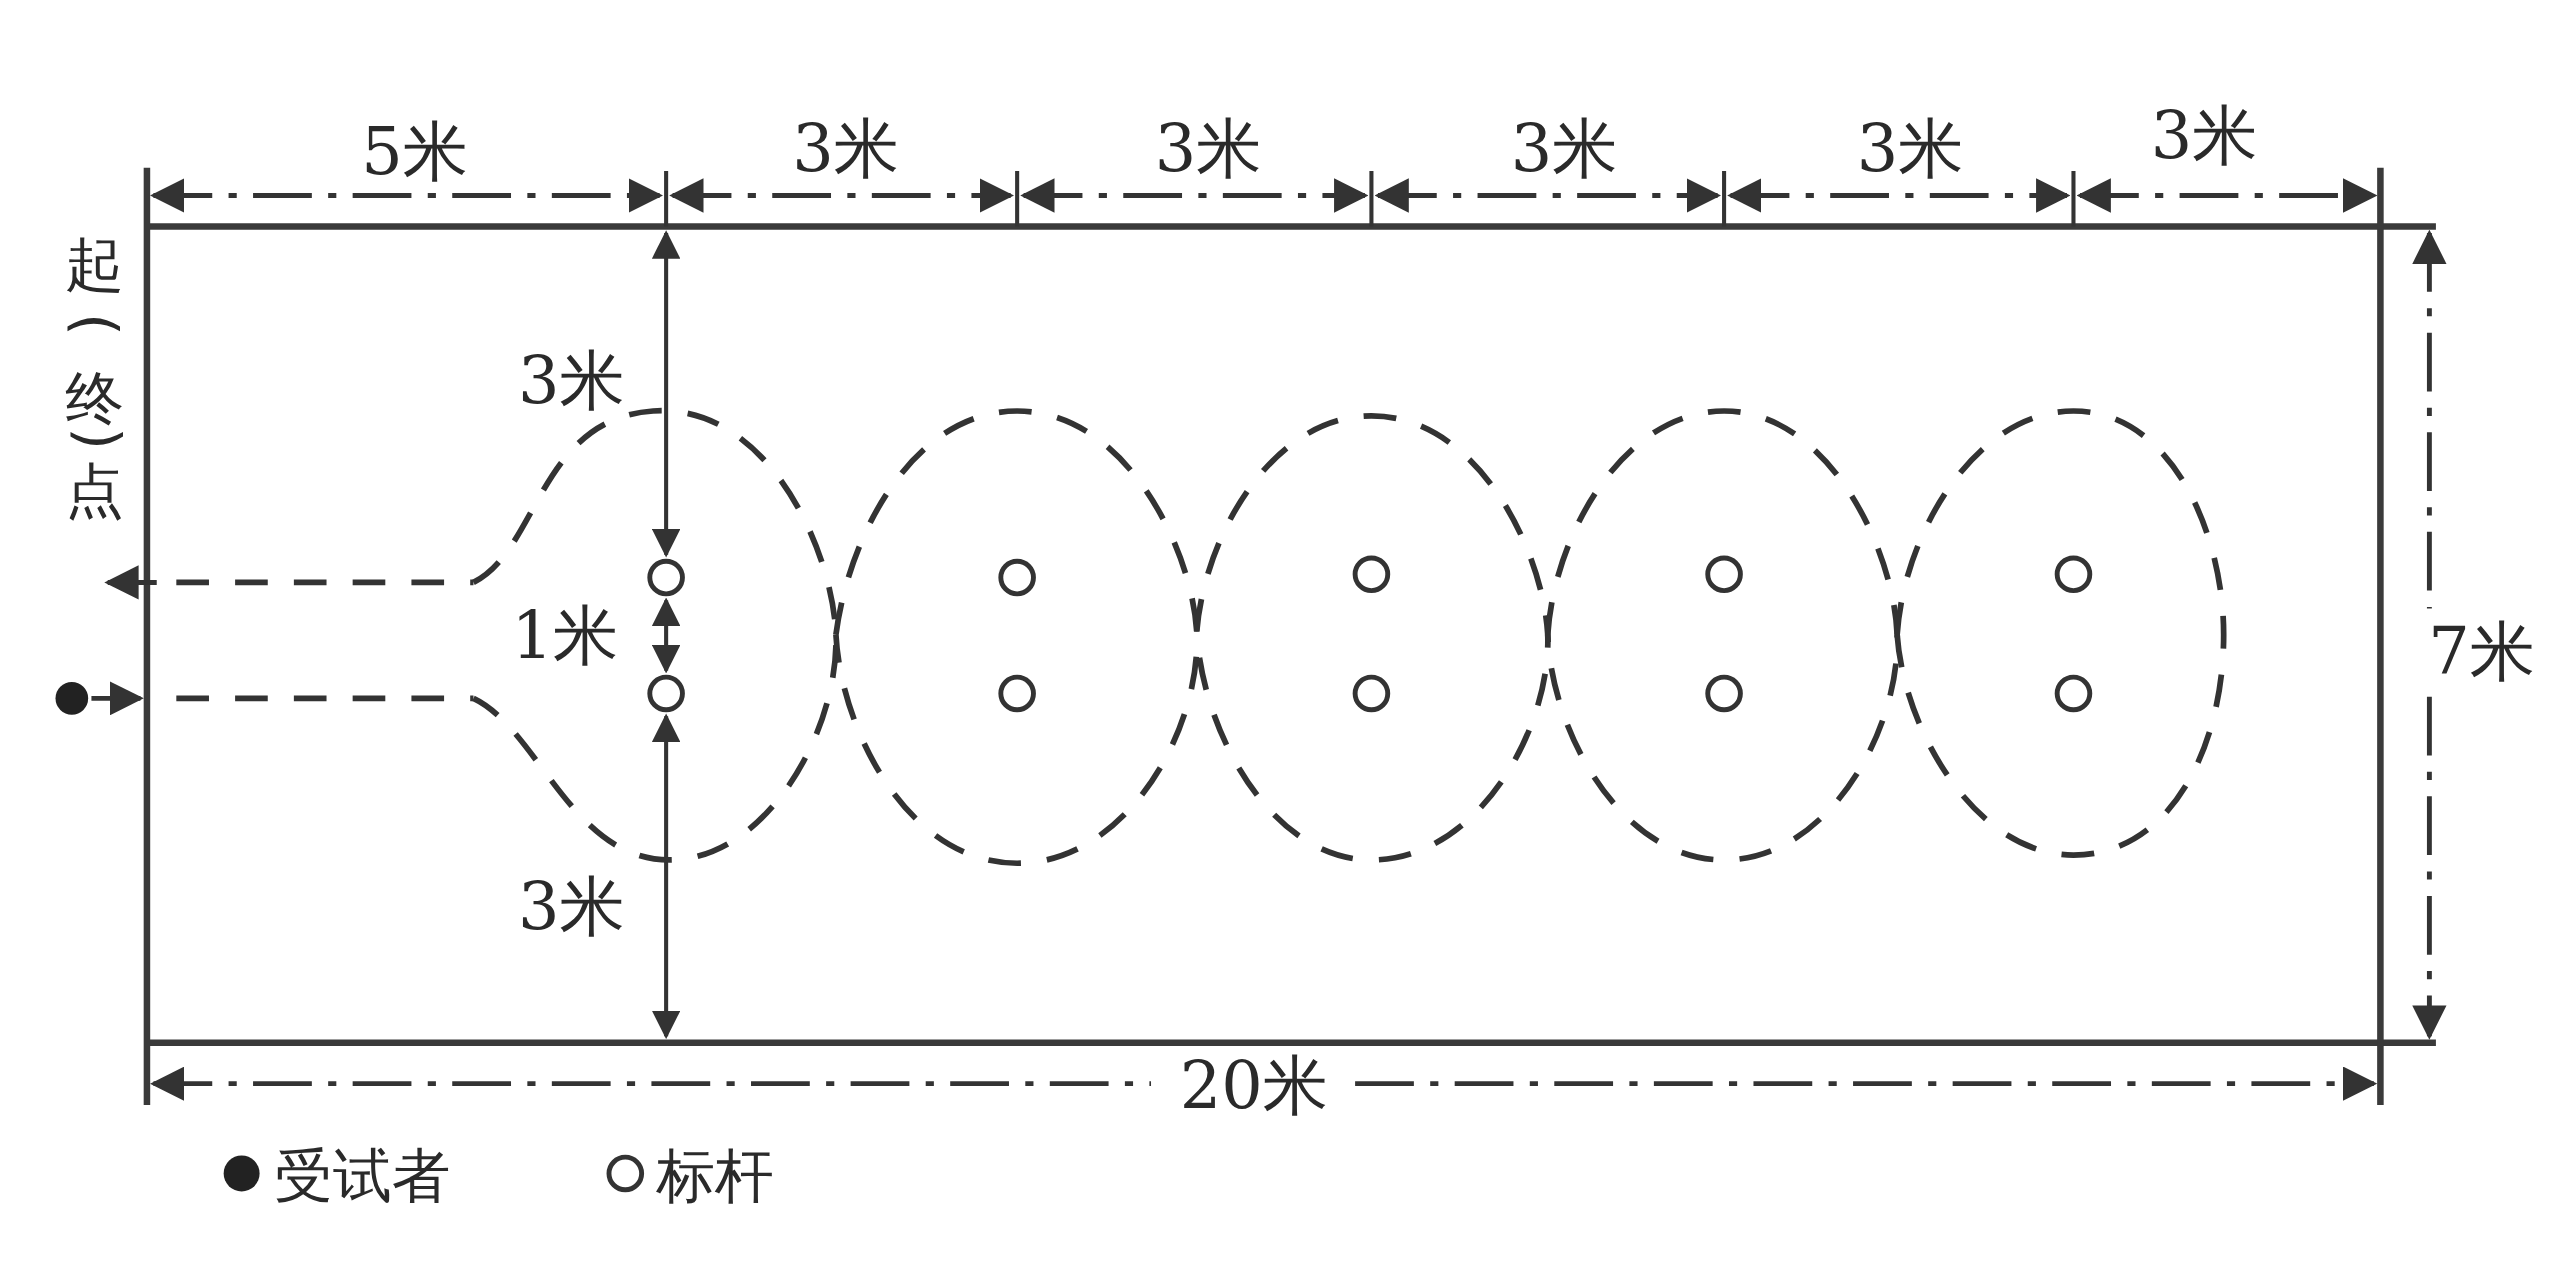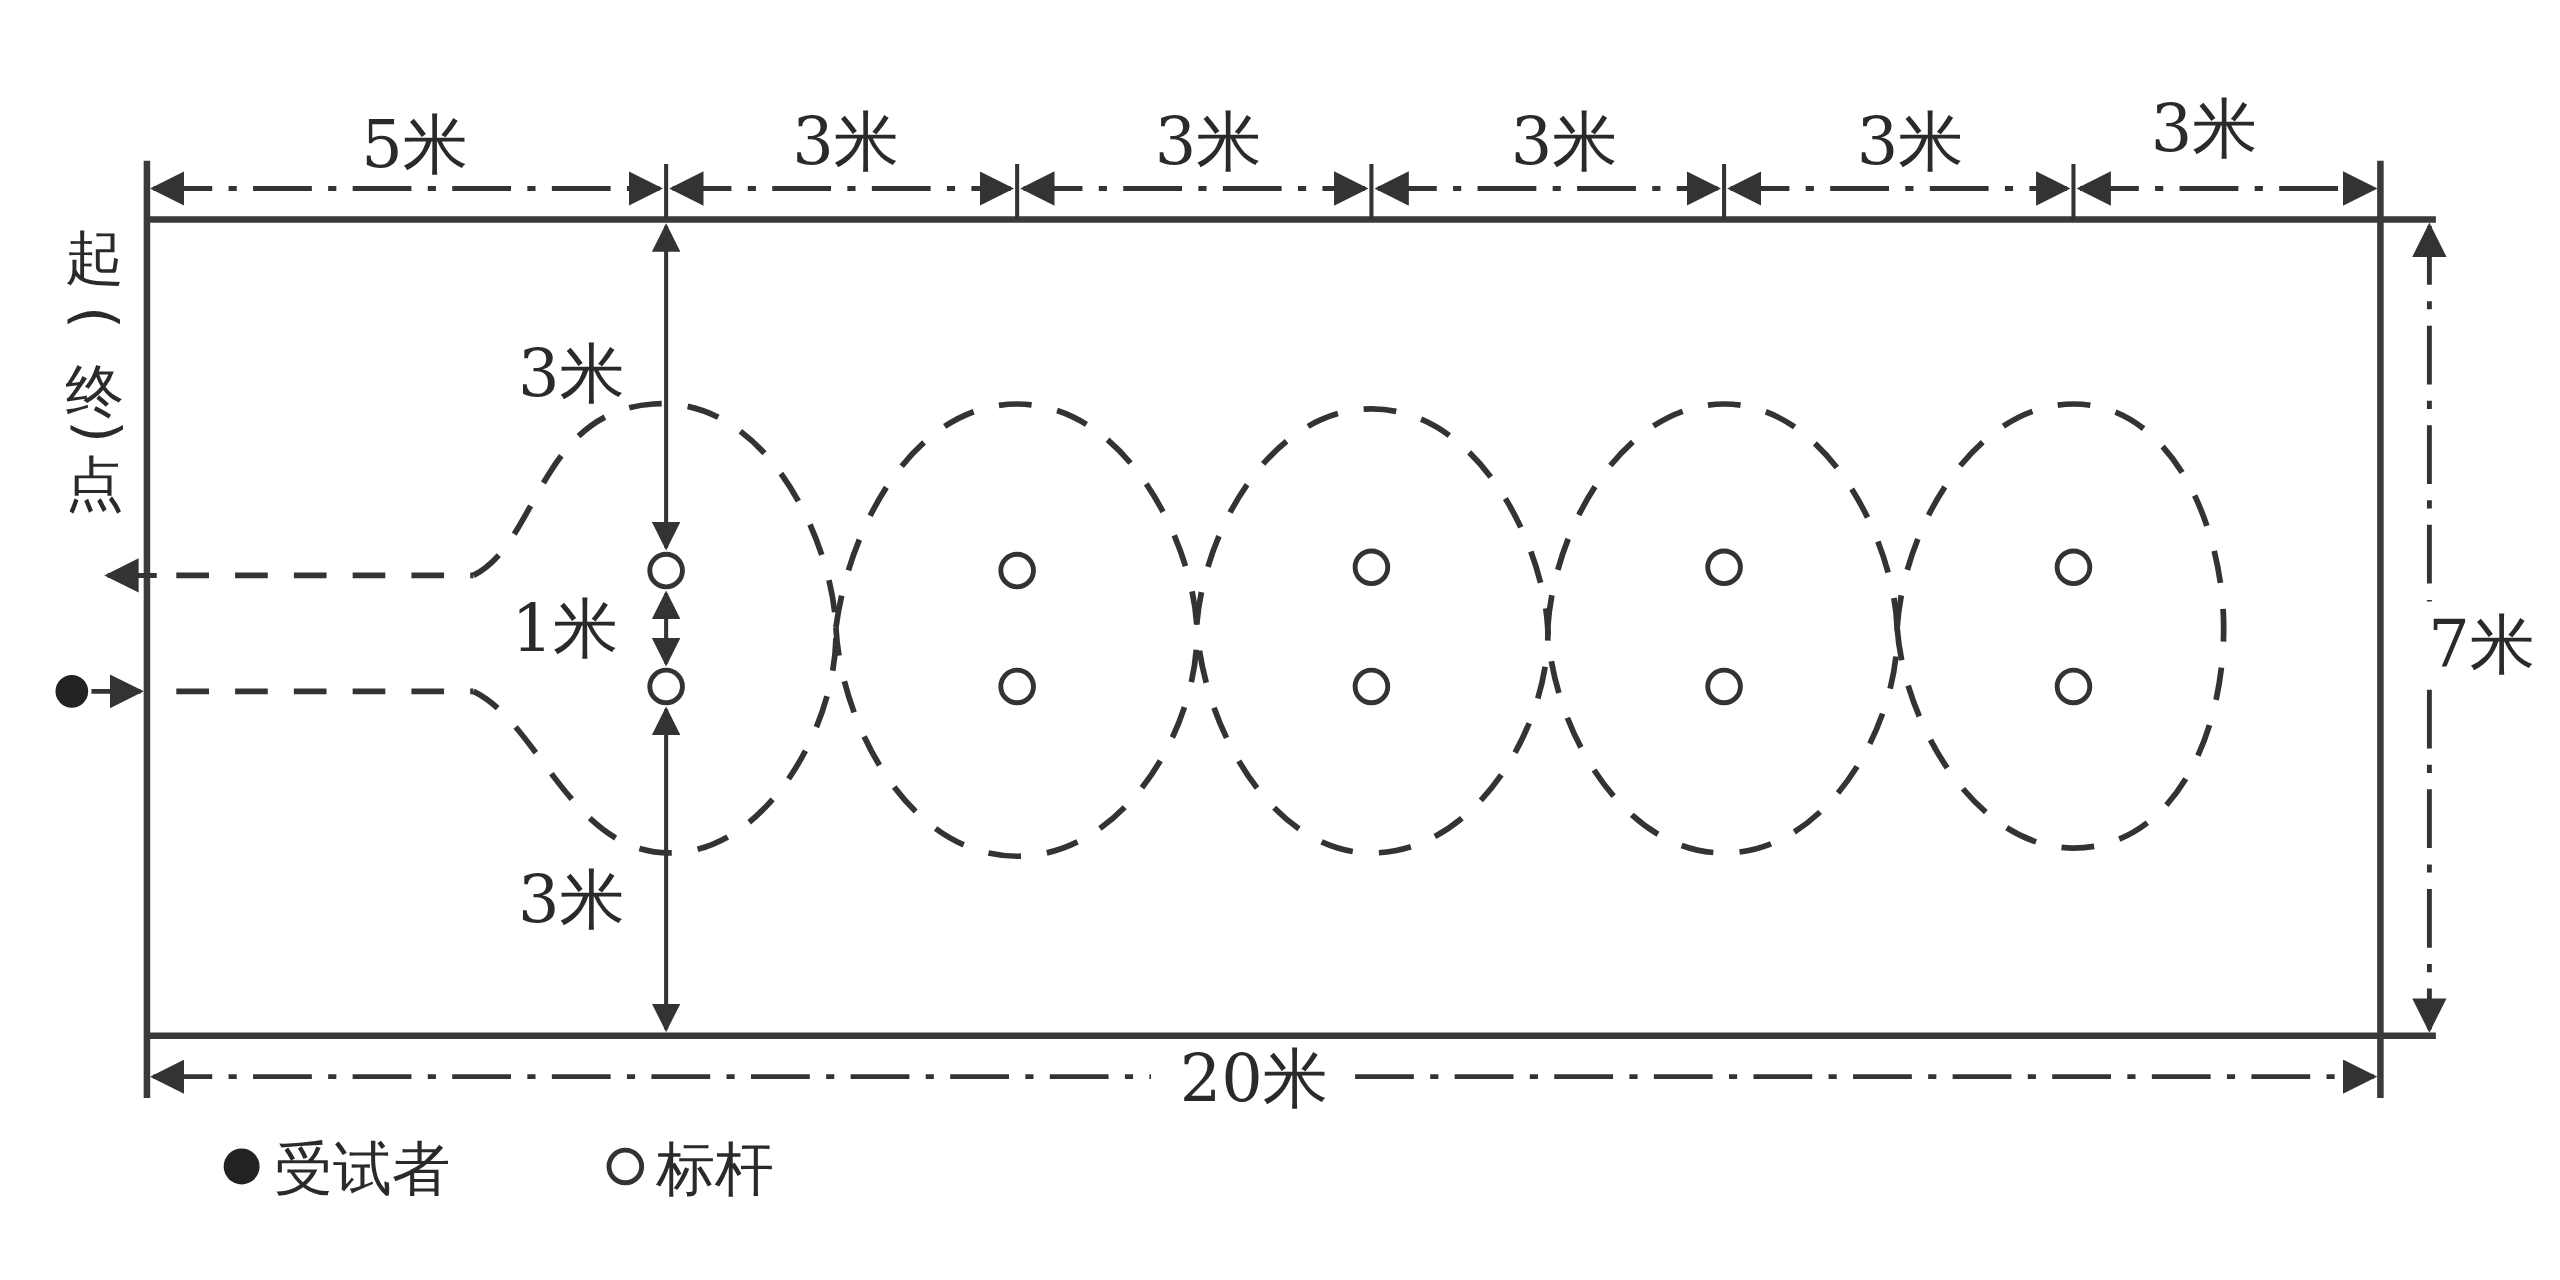--- a/index.html
+++ b/index.html
@@ -1,17 +1,17 @@
 <!DOCTYPE html>
 <html><head>
 <meta charset="utf-8">
 <style>
   html, body { margin: 0; padding: 0; background: #ffffff; }
   body { width: 2560px; height: 1280px; overflow: hidden; }
-  #stage { position: absolute; left: 0; top: 4px; width: 2560px; height: 948px; }
+  #stage { position: absolute; left: 0; top: 11px; width: 2560px; height: 948px; }
   svg { display: block; width: 2560px; height: 1280px; }
   .lbl { font-family: "DejaVu Serif", "Liberation Serif", serif; font-size: 40px; fill: #2a2a2a; }
   .lbl-v { font-family: "DejaVu Sans", "Liberation Sans", sans-serif; font-size: 36px; fill: #2a2a2a; }
   .field { fill: none; stroke: #3a3a3a; stroke-width: 4; }
   .dim { stroke: #333; stroke-width: 3; stroke-dasharray: 36 10 5 10; fill: none; }
   .tick { stroke: #333; stroke-width: 2.5; }
   .solid-dim { stroke: #333; stroke-width: 2.5; fill: none; }
   .path { fill: none; stroke: #333; stroke-width: 3.5; stroke-dasharray: 20 16; }
   .pole { fill: #fff; stroke: #333; stroke-width: 3; }
 </style>

